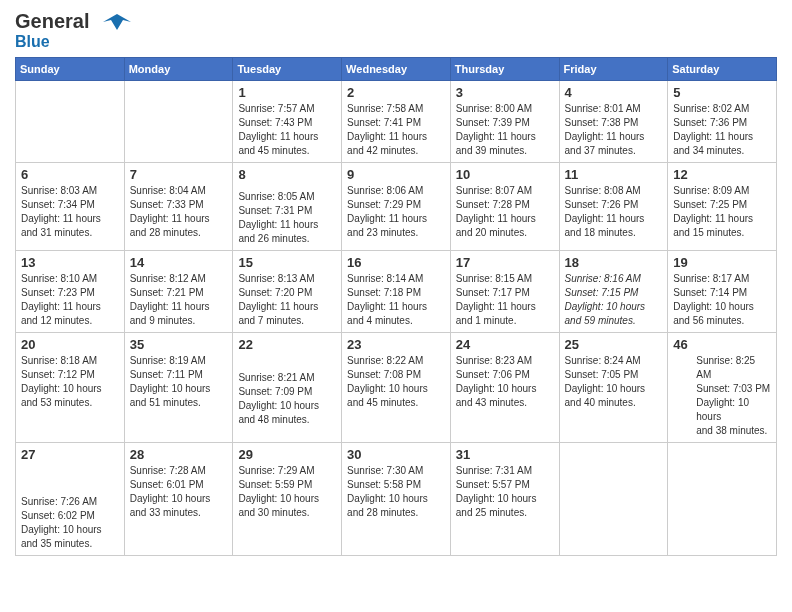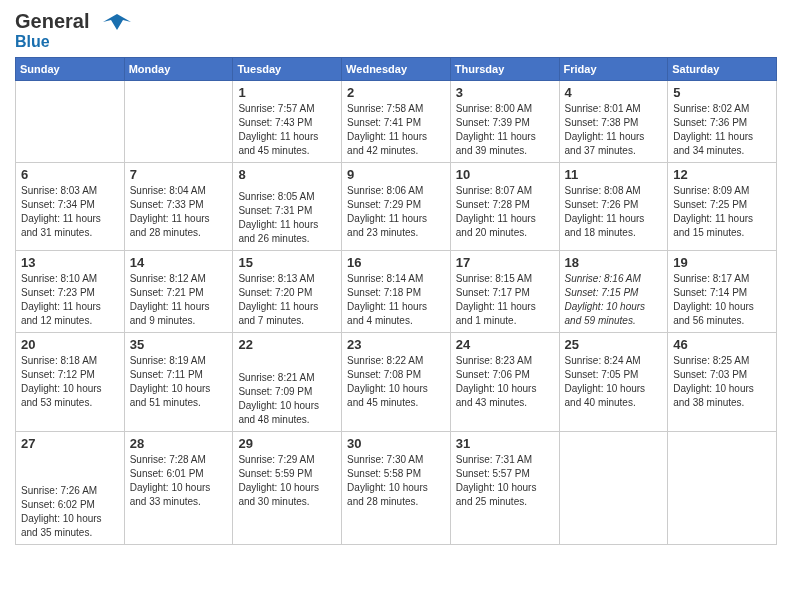--- a/index.html
+++ b/index.html
@@ -300,21 +300,21 @@
           </td>
           <td>
             <span class="day-num">25</span>
             <div class="day-info" style="white-space: pre-line;">Sunrise: 8:24 AM
 Sunset: 7:05 PM
 Daylight: 10 hours
 and 40 minutes.</div>
           </td>
           <td>
             <span class="day-num">46</span>
-            <div class="day-info" style="white-space: pre-line;">Sunrise: 8:25 AM
+            <div class="day-info" style="white-space: pre-line; margin-left: 23px;">Sunrise: 8:25 AM
 Sunset: 7:03 PM
 Daylight: 10 hours
 and 38 minutes.</div>
           </td>
         </tr>
         <tr class="week-row">
           <td>
             <span class="day-num">27</span>
             <div class="day-info" style="white-space: pre-line; margin-top: 33px;">Sunrise: 7:26 AM
 Sunset: 6:02 PM

